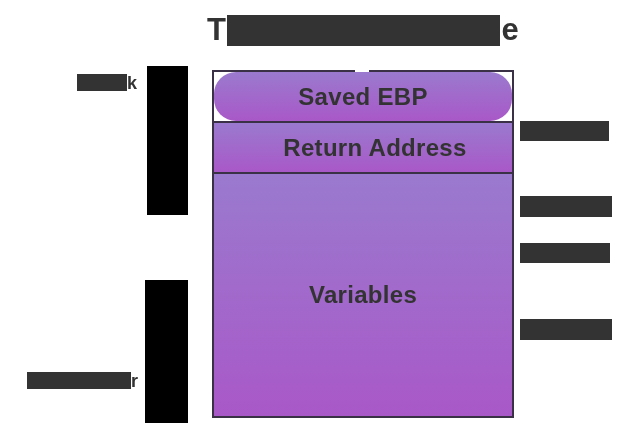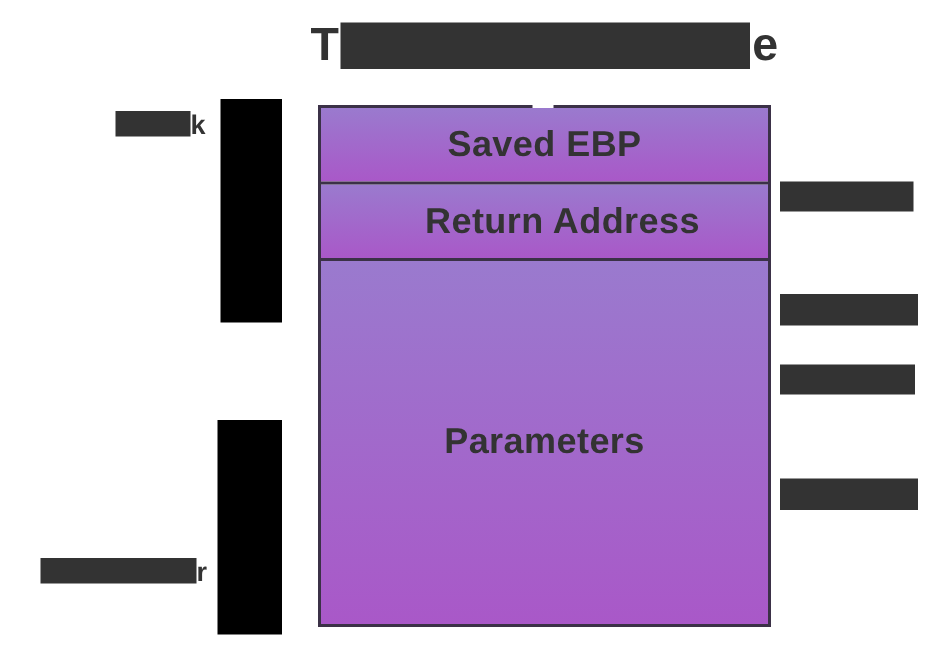--- a/index.html
+++ b/index.html
@@ -81,21 +81,21 @@
     display: flex;
     align-items: center;
     justify-content: center;
     color: var(--text, #333333);
     font-size: 24px;
     font-weight: 700;
     letter-spacing: 0.3px;
   }
   .stack-section + .stack-section { border-top: 2px solid var(--frame-border, #3b3147); }
   #section-local-variables { height: 105px; }
-  #section-saved-ebp { height: 49px; }
+  #section-saved-ebp { height: 49px; border-radius: 22px; }
   #section-return-address { height: 51px; padding-left: 24px; }
   #section-parameters { flex: 1; }
 
   .frame-top-notch {
     position: absolute;
     left: 355px;
     top: 68px;
     width: 14px;
     height: 4px;
     background: var(--bg, #ffffff);
@@ -135,21 +135,21 @@
   </div>
 
   <div class="stack-frame">
     <div class="stack-section" id="section-saved-ebp">
       <span>Saved EBP</span>
     </div>
     <div class="stack-section" id="section-return-address">
       <span>Return Address</span>
     </div>
     <div class="stack-section" id="section-parameters">
-      <span>Parameters</span>
+      <span>Variables</span>
     </div>
   </div>
   <div class="frame-top-notch"></div>
 
   <div class="addr-redaction" id="addr-1"></div>
   <div class="addr-redaction" id="addr-2"></div>
   <div class="addr-redaction" id="addr-3"></div>
   <div class="addr-redaction" id="addr-4"></div>
 
 </div>

